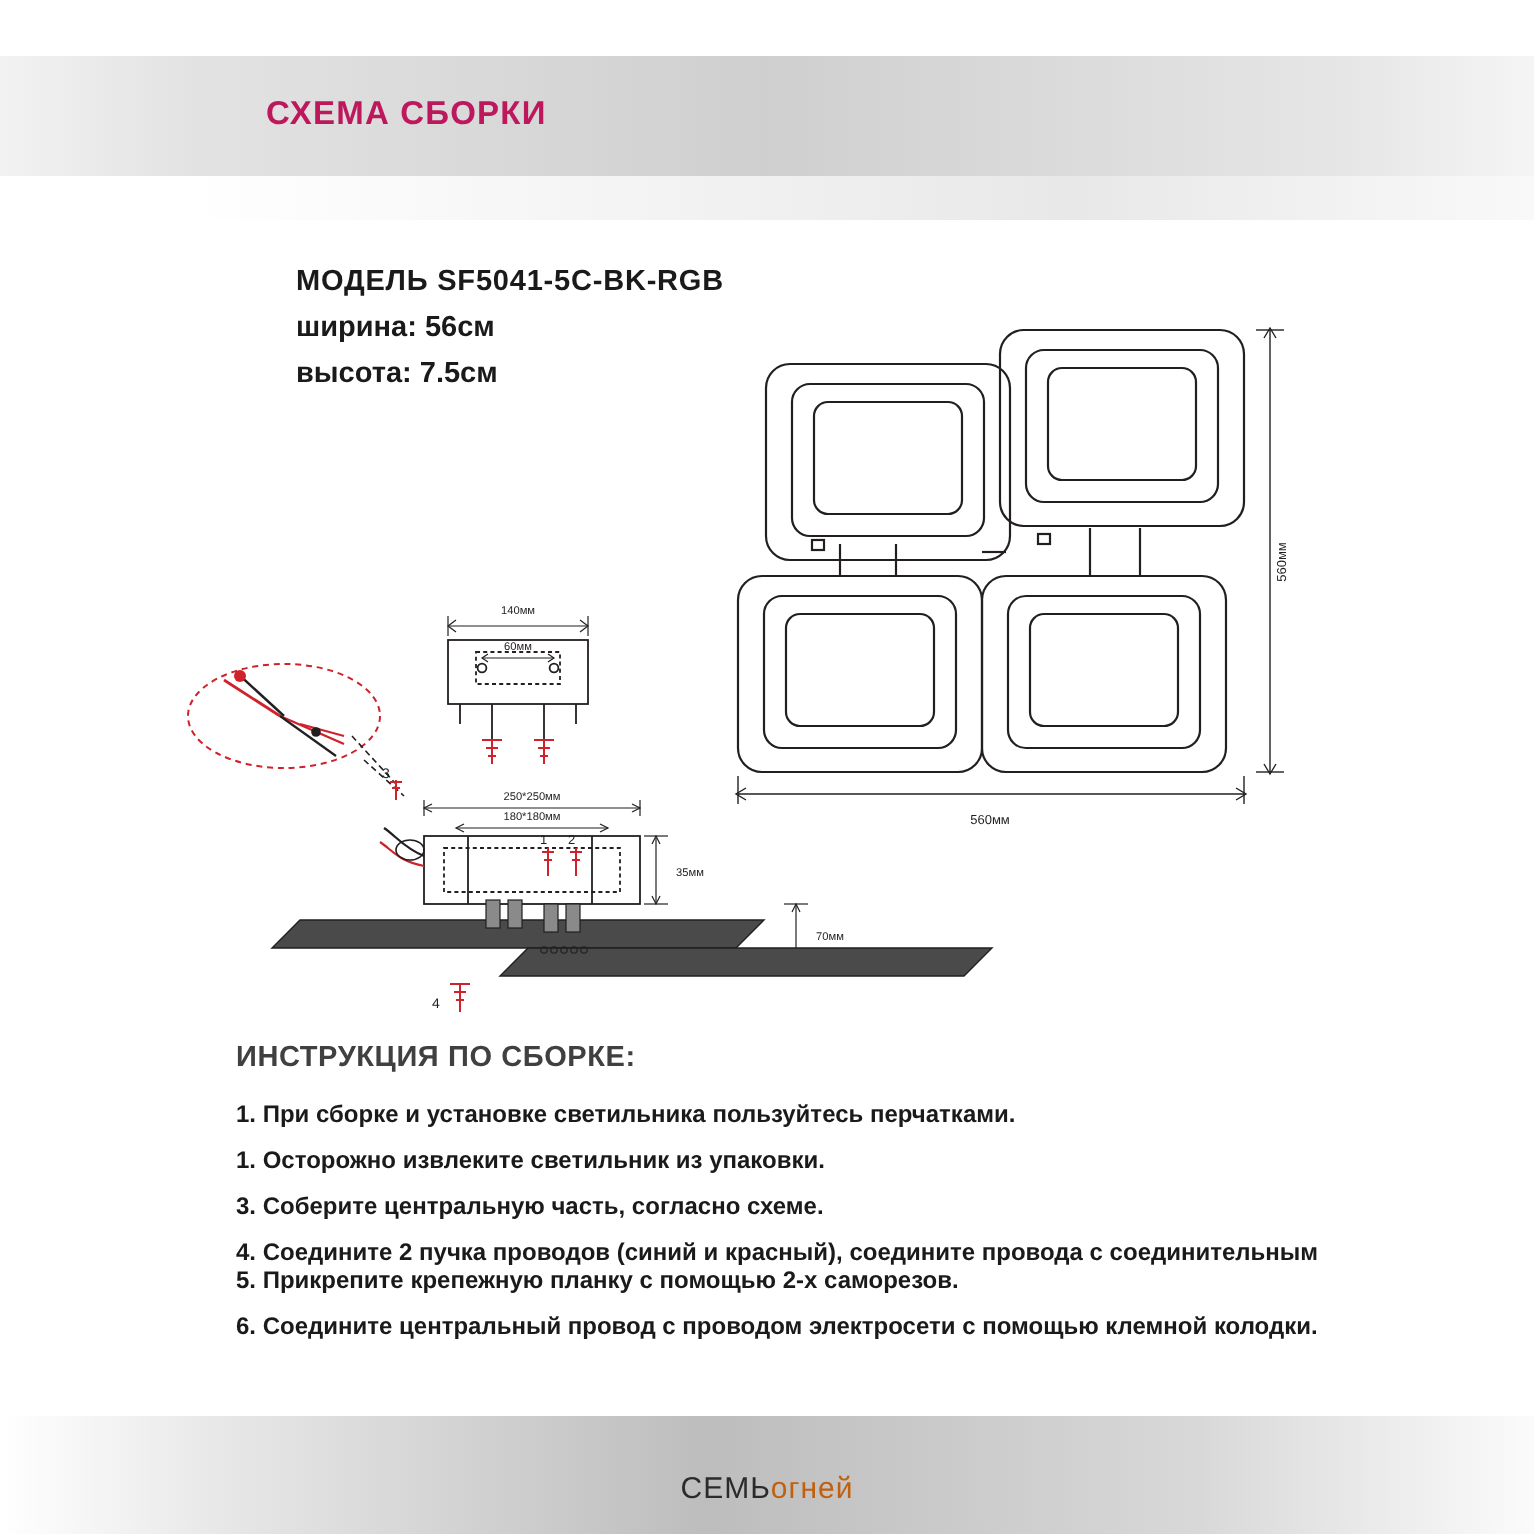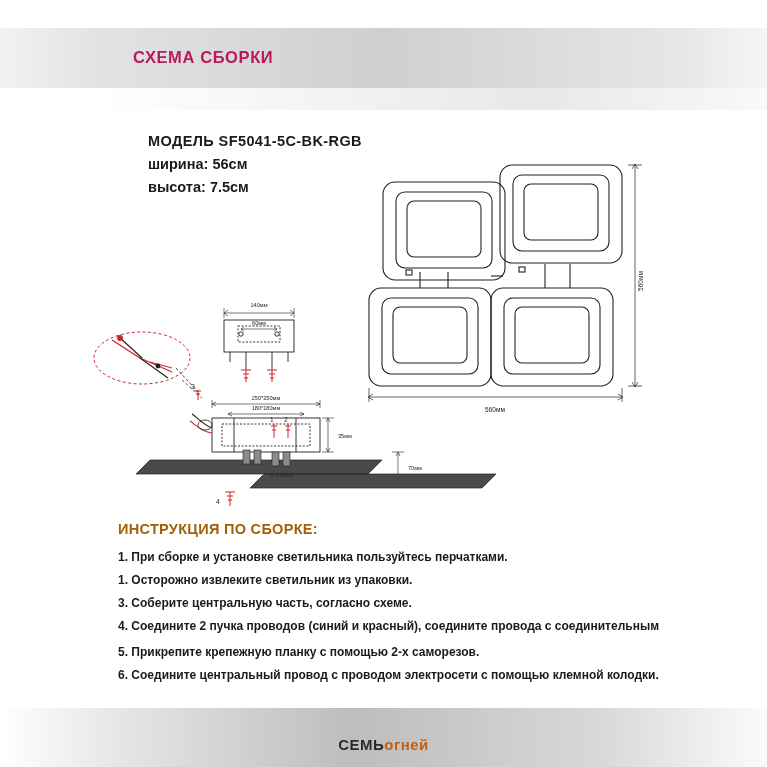--- a/index.html
+++ b/index.html
@@ -78,21 +78,21 @@
   }
 
   
   .instr-title {
     position: absolute;
     left: 118px;
     top: 521px;
     font-size: 14.5px;
     font-weight: bold;
     letter-spacing: 0.3px;
-    color: #a16207;
+    color: #404040;
   }
   .instr-list {
     position: absolute;
     left: 118px;
     top: 550px;
     width: 560px;
   }
   .instr-item {
     font-size: 12px;
     font-weight: bold;
@@ -110,21 +110,21 @@
     height: 59px;
     background: linear-gradient(90deg, #ffffff 0%, #e8e8e8 14%, #bdbdbd 46%, #d8d8d8 78%, #fbfbfb 100%);
   }
   .footer-logo {
     position: absolute;
     left: 0;
     top: 736px;
     width: 767px;
     text-align: center;
     font-size: 15px;
-    font-weight: bold;
+    font-weight: normal;
     letter-spacing: 0.5px;
     color: #2b2b2b;
   }
   .footer-logo .orange {
     color: #c06010;
   }
 </style>
 </head>
 <body>
 
@@ -342,21 +342,21 @@
       <path d="M227 496 h6"></path>
       <path d="M228 500 h4"></path>
     </g>
   </svg>
 
   <div class="instr-title">ИНСТРУКЦИЯ ПО СБОРКЕ:</div>
   <div class="instr-list">
     <div class="instr-item">1. При сборке и установке светильника пользуйтесь перчатками.</div>
     <div class="instr-item">1. Осторожно извлеките светильник из упаковки.</div>
     <div class="instr-item">3. Соберите центральную часть, согласно схеме.</div>
-    <div class="instr-item" style="margin-bottom:12px">4. Соедините 2 пучка проводов (синий и красный), соедините провода с соединительным</div>
+    <div class="instr-item" style="margin-bottom:0">4. Соедините 2 пучка проводов (синий и красный), соедините провода с соединительным</div>
     <div class="instr-item">5. Прикрепите крепежную планку с помощью 2-х саморезов.</div>
     <div class="instr-item">6. Соедините центральный провод с проводом электросети с помощью клемной колодки.</div>
   </div>
 
   <div class="footer-band"></div>
   <div class="footer-logo">
     <span>СЕМЬ</span><span class="orange">огней</span>
   </div>
 
 </div>

